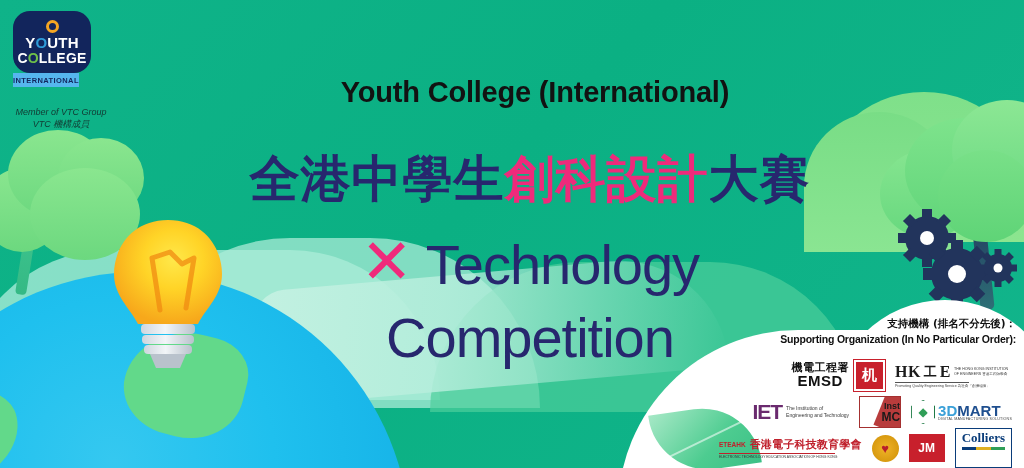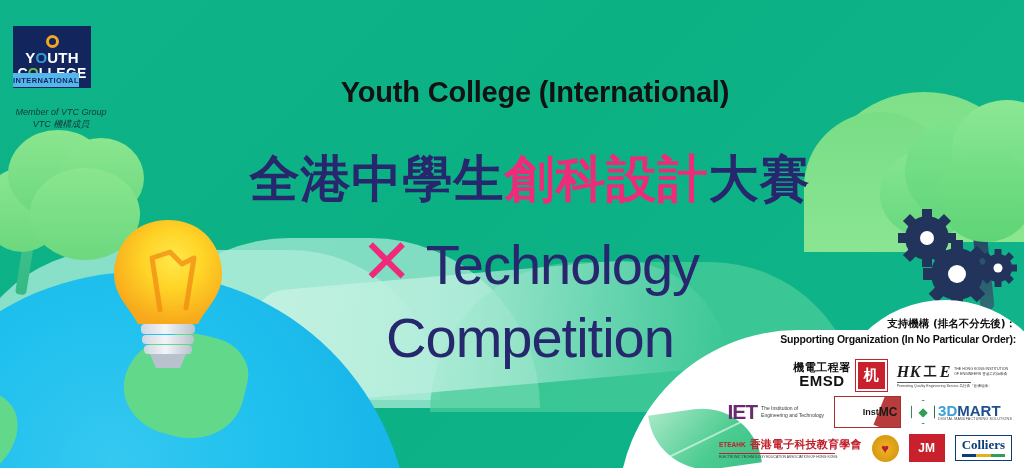--- a/index.html
+++ b/index.html
@@ -151,26 +151,27 @@
   }
 
   
   .gear { position: absolute; }
 
   
   .bulb-wrap { position: absolute; left: 108px; top: 212px; width: 120px; height: 170px; }
 
   
   .logo-box {
-    position: absolute; left: 13px; top: 26px;
+    position: absolute; left: 13px; top: 11px;
     width: 78px; height: 62px;
     background: #12255c;
     display: flex; flex-direction: column;
     align-items: center; justify-content: center;
     line-height: 1;
+    border-radius: 17px;
   }
   .logo-dot {
     width: 13px; height: 13px; border-radius: 50%;
     border: 3px solid #f5a623; box-sizing: border-box;
     margin-bottom: 2px;
   }
   .logo-youth, .logo-college {
     color: #ffffff; font-weight: 800; letter-spacing: .2px;
     font-size: 15px; font-family: "Liberation Sans", sans-serif;
   }
@@ -275,36 +276,36 @@
     width: 27px; height: 27px; background: #c8202c;
     border: 2px solid #fff; box-shadow: 0 0 0 1px #c8202c;
     display: flex; align-items: center; justify-content: center;
     color: #fff; font-size: 15px; font-weight: 700; line-height: 1;
     font-family: "DejaVu Sans", sans-serif;
   }
 
   
   .hkie { display: flex; flex-direction: column; align-items: flex-start; }
   .hkie-top { display: flex; align-items: center; gap: 3px; }
-  .hkie-hke { font-size: 16px; font-weight: 700; color: #1b1b1b; font-family: "Liberation Serif", serif; letter-spacing: .5px; font-style: italic; }
+  .hkie-hke { font-size: 16px; font-weight: 700; color: #1b1b1b; font-family: "Liberation Serif", serif; letter-spacing: .5px; }
   .hkie-cn { font-size: 13px; font-weight: 700; color: #1b1b1b; font-family: "DejaVu Sans", sans-serif; }
   .hkie-sub { font-size: 3.6px; color: #333; font-family: "Liberation Sans", sans-serif; line-height: 1.25; max-width: 58px; }
   .hkie-rule { width: 74px; height: 1px; background: #555; margin: 1px 0; }
   .hkie-tag { font-size: 3.6px; color: #444; font-family: "Liberation Sans", sans-serif; }
 
   
   .iet { display: flex; align-items: center; gap: 4px; }
   .iet-mark { font-size: 21px; font-weight: 800; color: #6a2a6e; font-family: "Liberation Sans", sans-serif; letter-spacing: -1px; }
   .iet-txt { font-size: 5px; color: #3a3a3a; line-height: 1.35; font-family: "Liberation Sans", sans-serif; max-width: 74px; }
 
   
   .instmc {
     width: 40px; height: 30px; border: 1.5px solid #a43030;
     position: relative; background: #fff; overflow: hidden;
-    display: flex; flex-direction: row; align-items: center; justify-content: center; padding-left: 25px;
+    display: flex; flex-direction: column; align-items: flex-end; justify-content: center;
   }
   .instmc:before {
     content: ""; position: absolute; right: -6px; top: -6px;
     width: 26px; height: 40px; background: #b83c3c; transform: rotate(22deg);
   }
   .instmc span { position: relative; z-index: 2; font-weight: 800; color: #1a1a1a; font-family: "Liberation Sans", sans-serif; line-height: 1; }
   .instmc .s1 { font-size: 9px; }
   .instmc .s2 { font-size: 12px; }
 
   
@@ -338,21 +339,21 @@
   }
   
   .redsq {
     width: 36px; height: 28px; background: #c8202c;
     display: flex; align-items: center; justify-content: center;
     color: #fff; font-size: 12px; font-weight: 800; font-family: "Liberation Sans", sans-serif;
   }
   
   .colliers {
     background: #fff; border: 1px solid #0a3d7a;
-    padding: 2px 6px 3px 6px; position: relative;
+    padding: 2px 6px 17px 6px; position: relative;
   }
   .colliers-name {
     font-size: 13px; font-weight: 700; color: #0a3d7a;
     font-family: "Liberation Serif", serif; line-height: 1.1;
   }
   .colliers-bar { display: flex; height: 3px; margin-top: 1px; }
   .colliers-bar i { flex: 1; display: block; }
   .cb1 { background: #0a3d7a; } .cb2 { background: #e0b020; } .cb3 { background: #2f9e57; }
 </style>
 </head>

